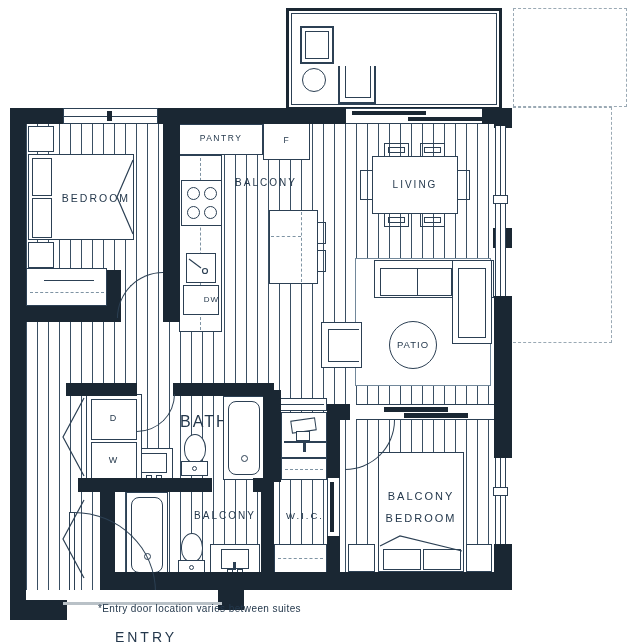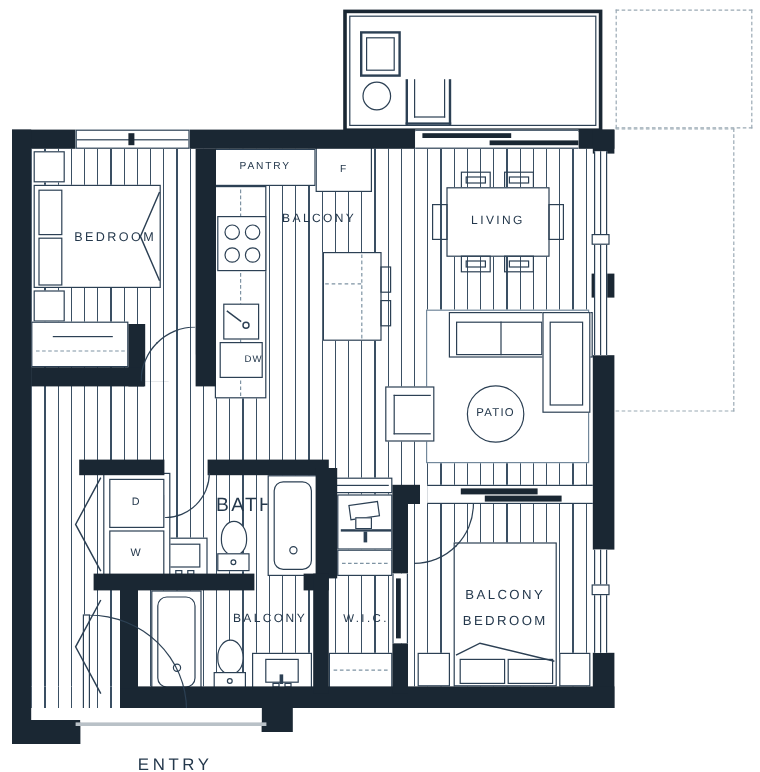--- a/index.html
+++ b/index.html
@@ -220,20 +220,21 @@
 
   <div class="arc arc-tl" style="left:117px;top:272px;width:46px;height:46px;"></div>
   <div class="arc arc-br" style="left:137px;top:394px;width:38px;height:38px;"></div>
   <div class="arc arc-br" style="left:345px;top:420px;width:50px;height:50px;"></div>
   <div class="arc arc-tr" style="left:74px;top:512px;width:82px;height:80px;"></div>
   <div class="white thin" style="left:69px;top:512px;width:6px;height:82px;"></div>
 
   <div class="whiteplain" style="left:67px;top:590px;width:151px;height:12px;"></div>
   <div class="abs" style="left:63px;top:602px;width:159px;height:3px;background:#b9c1c7;"></div>
   <div class="lbl" style="left:76px;top:616px;width:140px;font-size:14px;letter-spacing:3px;margin-top:13px;">ENTRY</div>
+  <div class="note" style="left:98px;top:603px;width:300px;font-size:10px;text-align:left;">*Entry door location varies between suites</div>
 
   <svg class="abs" width="633" height="643" style="left:0;top:0;pointer-events:none;" viewBox="0 0 633 643" fill="none" stroke="#2c4054" stroke-width="1.2">
     <polyline points="133,160 117,197 133,234"></polyline>
     <polyline points="380,546 400,536 462,551"></polyline>
     <polyline points="84,398 63,437 84,476"></polyline>
     <polyline points="84,500 63,539 84,578"></polyline>
     <line x1="189" y1="259" x2="201" y2="268"></line>
     <circle cx="205" cy="271" r="2.5"></circle>
   </svg>
 

